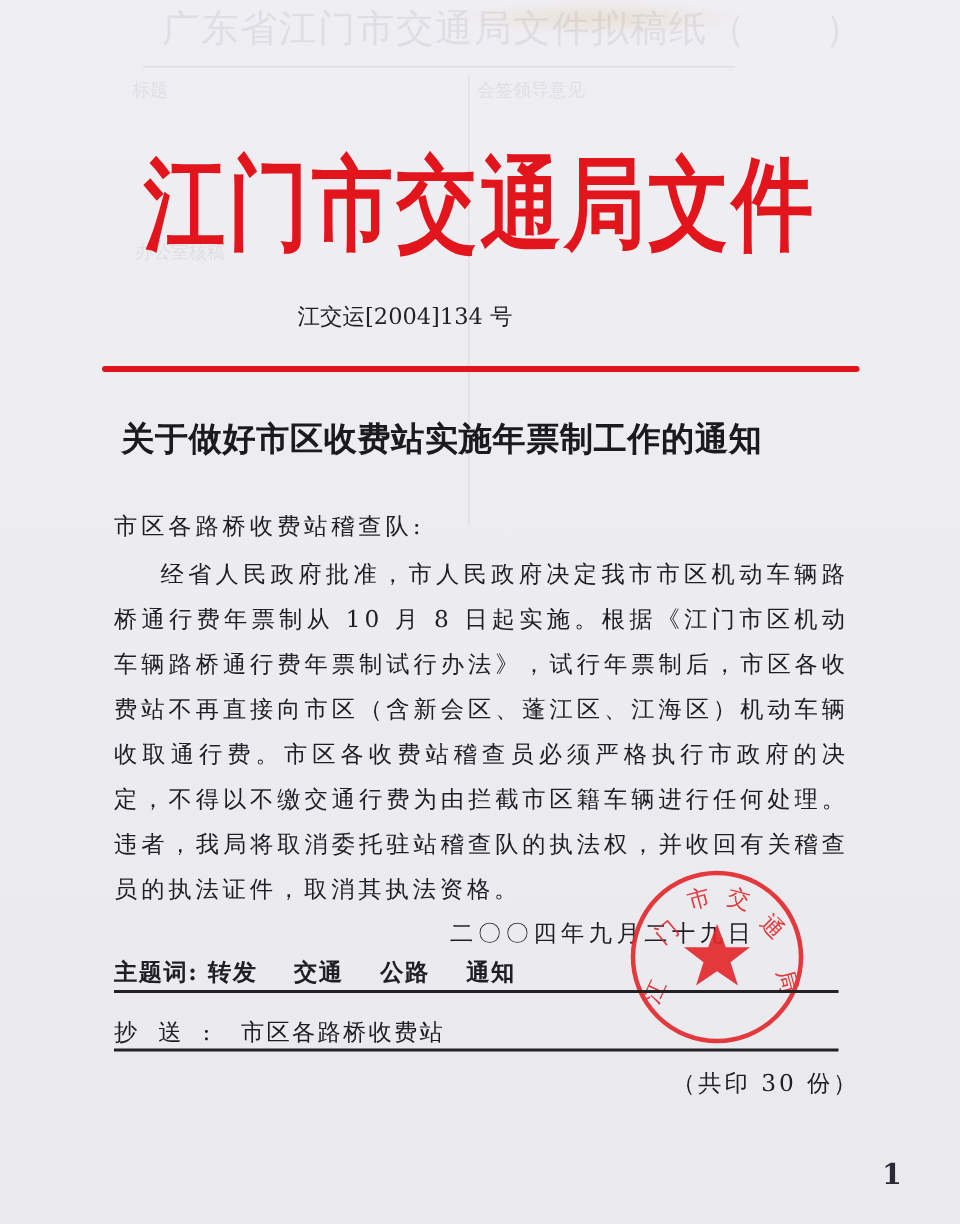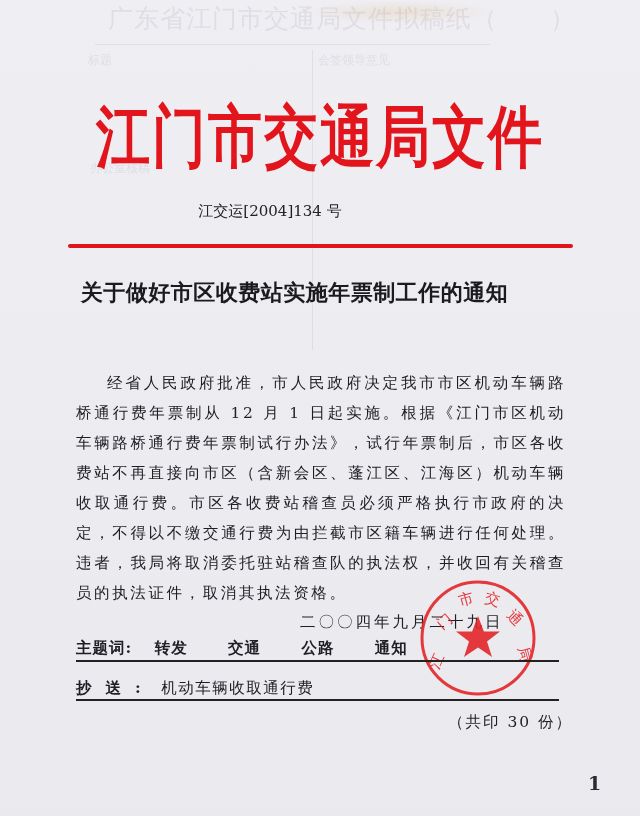--- a/index.html
+++ b/index.html
@@ -46,24 +46,24 @@
     font-size: 15.5px; line-height: 30px; letter-spacing: 2.6px;
     text-align: justify; text-indent: 31px;
   }
   .date-line {
     position: absolute; left: 300px; top: 612px; font-size: 15.5px; letter-spacing: 3px;
   }
   .keywords {
     position: absolute; left: 76px; top: 638px; font-size: 15.5px; font-weight: bold;
     letter-spacing: 1px; word-spacing: 0;
   }
-  .keywords span.kw { margin-right: 18px; margin-left: 16px; }
+  .keywords span.kw { margin-right: 18px; }
   .rule { position: absolute; background: #222; height: 1.5px; }
   .cc { position: absolute; left: 76px; top: 678px; font-size: 15.5px; letter-spacing: 1.5px; }
-  .cc .lbl { letter-spacing: 14px; font-weight: bold; }
+  .cc .lbl { letter-spacing: 14px; }
   .copies { position: absolute; left: 448px; top: 712px; font-size: 15.5px; letter-spacing: 2px; }
   .page-num { position: absolute; left: 588px; top: 772px; font-size: 19px; font-weight: bold; color: #2a2a35; }
 
   .seal { position: absolute; left: 418px; top: 578px; width: 120px; height: 120px; opacity: 0.9; }
   .seal svg { width: 120px; height: 120px; }
 </style>
 </head>
 <body>
 
 <div class="page">
@@ -74,21 +74,22 @@
   <div class="ghost ghost-small" style="left:88px;top:52px;">标题</div>
   <div class="ghost ghost-small" style="left:318px;top:52px;">会签领导意见</div>
   <div class="ghost-line" style="left:312px;top:50px;width:1px;height:300px;"></div>
   <div class="ghost ghost-small" style="left:90px;top:160px;">办公室核稿</div>
 
   <div class="header-title">江门市交通局文件</div>
   <div class="doc-number">江交运[2004]134 号</div>
   <div class="red-rule"></div>
 
   <div class="notice-title">关于做好市区收费站实施年票制工作的通知</div>
-  <div class="body-text">经省人民政府批准，市人民政府决定我市市区机动车辆路桥通行费年票制从 12 月 1 日起实施。根据《江门市区机动车辆路桥通行费年票制试行办法》，试行年票制后，市区各收费站不再直接向市区（含新会区、蓬江区、江海区）机动车辆收取通行费。市区各收费站稽查员必须严格执行市政府的决定，不得以不缴交通行费为由拦截市区籍车辆进行任何处理。违者，我局将取消委托驻站稽查队的执法权，并收回有关稽查员的执法证件，取消其执法资格。</div>
+  <div class="addressee">市区各路桥收费站稽查队:</div>
+  <div class="body-text">经省人民政府批准，市人民政府决定我市市区机动车辆路桥通行费年票制从 10 月 8 日起实施。根据《江门市区机动车辆路桥通行费年票制试行办法》，试行年票制后，市区各收费站不再直接向市区（含新会区、蓬江区、江海区）机动车辆收取通行费。市区各收费站稽查员必须严格执行市政府的决定，不得以不缴交通行费为由拦截市区籍车辆进行任何处理。违者，我局将取消委托驻站稽查队的执法权，并收回有关稽查员的执法证件，取消其执法资格。</div>
   <div class="date-line">二〇〇四年九月二十九日</div>
 
   <div class="seal">
     <svg viewBox="0 0 120 120">
       <circle cx="60" cy="60" r="56" fill="none" stroke="#e3262a" stroke-width="3"></circle>
       <polygon points="60,38 65.9,53.5 82,53.5 69,63.5 74,79 60,69.5 46,79 51,63.5 38,53.5 54.1,53.5" fill="#e3262a"></polygon>
       <text x="20" y="92" font-size="15" fill="#e3262a" font-family="DejaVu Serif, serif" transform="rotate(-65 20 92)">江</text>
       <text x="24" y="52" font-size="15" fill="#e3262a" font-family="DejaVu Serif, serif" transform="rotate(-40 24 52)">门</text>
       <text x="42" y="28" font-size="15" fill="#e3262a" font-family="DejaVu Serif, serif" transform="rotate(-15 42 28)">市</text>
       <text x="66" y="24" font-size="15" fill="#e3262a" font-family="DejaVu Serif, serif" transform="rotate(15 66 24)">交</text>
@@ -101,19 +102,19 @@
     <span>主题词:</span>
     <span class="kw">转发</span>
     <span class="kw">交通</span>
     <span class="kw">公路</span>
     <span class="kw">通知</span>
   </div>
   <div class="rule" style="left:76px;top:660px;width:483px;"></div>
 
   <div class="cc">
     <span class="lbl">抄送:</span>
-    <span>机动车辆收取通行费</span>
+    <span>市区各路桥收费站</span>
   </div>
   <div class="rule" style="left:76px;top:699px;width:483px;"></div>
 
   <div class="copies">（共印 30 份）</div>
   <div class="page-num">1</div>
 </div>
 
 </body></html>

